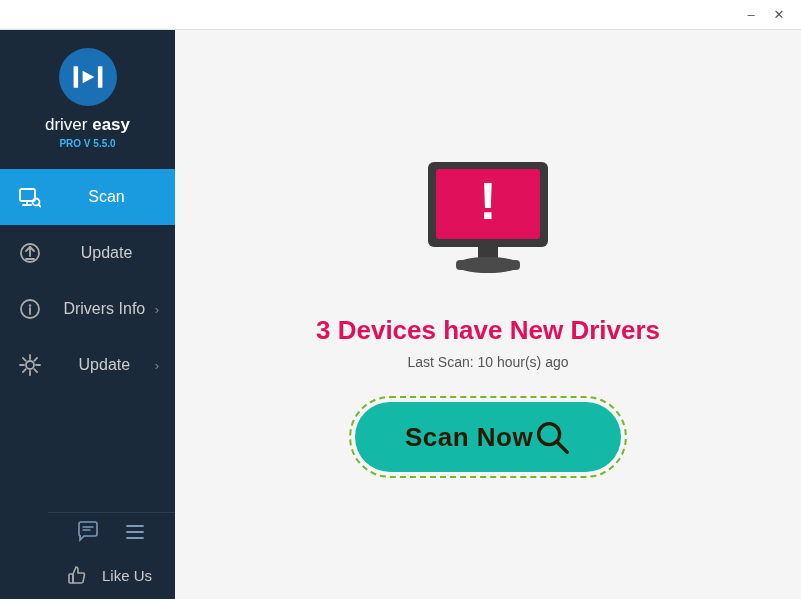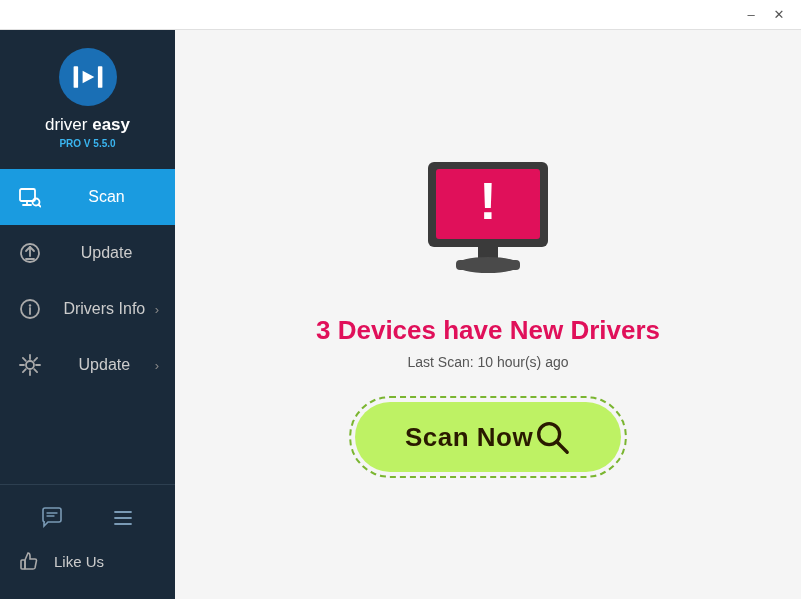--- a/index.html
+++ b/index.html
@@ -123,22 +123,23 @@
       flex: 1;
       font-size: 16px;
     }
 
     .nav-item-arrow {
       font-size: 13px;
       color: #888;
     }
 
     .sidebar-footer {
-      padding: 16px 0;
+      padding: 2px 0;
       border-top: 1px solid #2d3f50;
+      margin-left: 48px;
     }
 
     .sidebar-footer-icons {
       display: flex;
       justify-content: space-around;
       padding: 6px 16px;
       margin-bottom: 4px;
     }
 
     .footer-icon {
@@ -192,21 +193,21 @@
     }
 
     .status-subtitle {
       color: #555;
       font-size: 14px;
       text-align: left;
       margin-bottom: 32px;
     }
 
     .scan-now-btn {
-      background: #bef264;
+      background: #14b8a6;
       border: none;
       border-radius: 40px;
       padding: 16px 50px;
       cursor: pointer;
       display: flex;
       align-items: center;
       outline: 2px dashed #7ab530;
       outline-offset: 4px;
       transition: background 0.15s;
     }

